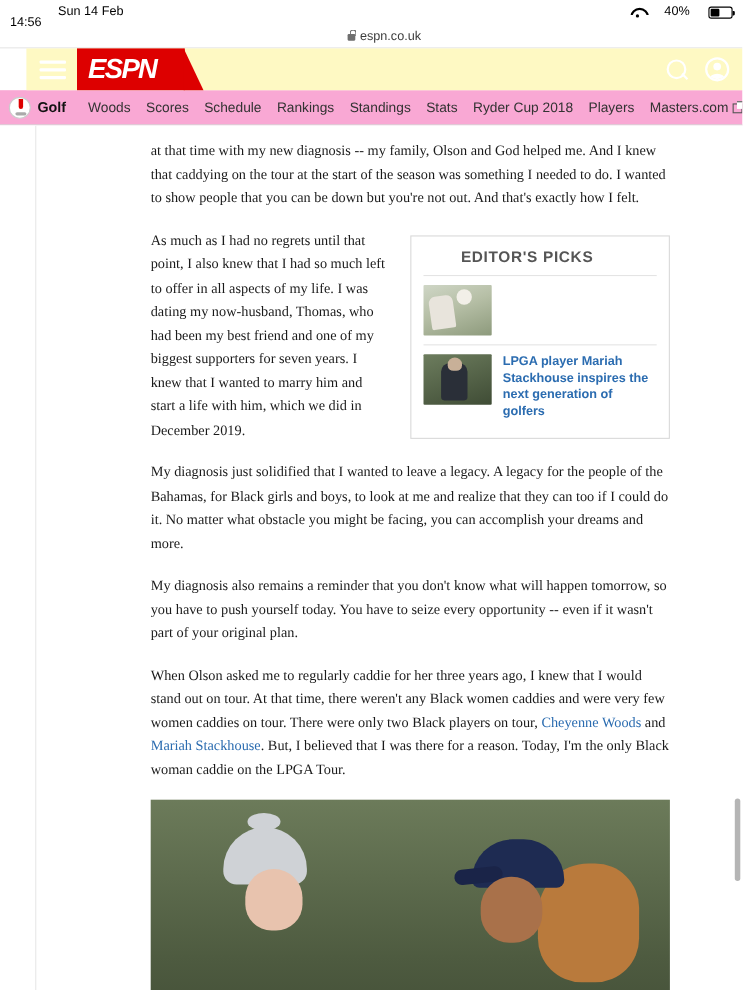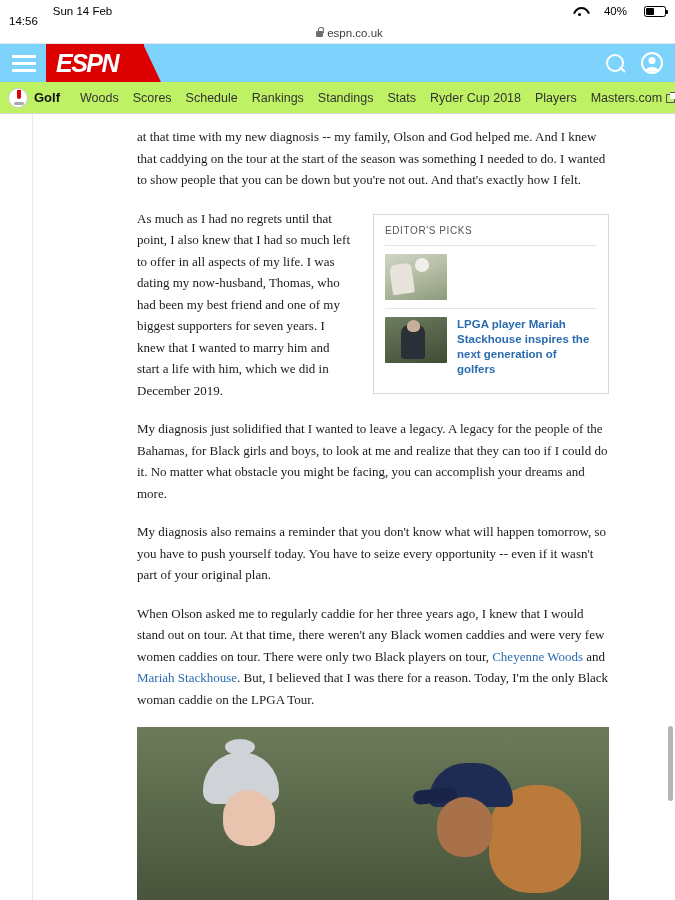--- a/index.html
+++ b/index.html
@@ -54,22 +54,22 @@
     position: relative; margin-right: 4px; margin-top: 2px;
   }
   .lock:before {
     content: ""; position: absolute; left: 1.5px; top: -4px;
     width: 4px; height: 5px; border: 1.2px solid #6e6e6e; border-bottom: none;
     border-radius: 2.5px 2.5px 0 0;
   }
 
   
   .espn-nav {
-    height: 38px; background: #7dd3fc; display: flex; align-items: center;
-    position: relative; padding: 0 12px;
+    height: 38px; background: #fef9c3; display: flex; align-items: center;
+    position: relative; padding: 0 12px; margin-left: 24px;
   }
   .hamburger { width: 24px; display: flex; flex-direction: column; gap: 4px; cursor: pointer; }
   .hamburger span { display: block; height: 3px; background: #fff; border-radius: 1px; }
   .espn-logo-wrap { margin-left: 10px; position: relative; height: 38px; display: flex; align-items: center; }
   .espn-logo {
     background: #d00; height: 38px; display: flex; align-items: center;
     padding: 0 26px 0 10px; position: relative;
   }
   .espn-logo:after {
     content: ""; position: absolute; right: -17px; top: 0;
@@ -97,21 +97,21 @@
     content: ""; position: absolute; left: 50%; top: 3px; transform: translateX(-50%);
     width: 7px; height: 7px; border-radius: 50%; background: #fff;
   }
   .user-ic:after {
     content: ""; position: absolute; left: 50%; bottom: -5px; transform: translateX(-50%);
     width: 14px; height: 10px; border-radius: 50%; background: #fff;
   }
 
   
   .sub-nav {
-    height: 32px; background: #bef264; border-bottom: 1px solid #d8d8d8;
+    height: 32px; background: #f9a8d4; border-bottom: 1px solid #d8d8d8;
     display: flex; align-items: center; padding: 0 8px; overflow: hidden;
     font-size: 12.5px;
   }
   .golf-ball {
     width: 20px; height: 20px; border-radius: 50%; background: #fff;
     border: 1px solid #ccc; position: relative; flex: none; margin-right: 6px;
   }
   .golf-ball:before {
     content: ""; position: absolute; left: 8px; top: 1px; width: 4px; height: 9px;
     background: #d00; border-radius: 0 0 2px 2px;
@@ -149,22 +149,22 @@
     margin-bottom: 17px;
   }
   .article p a { color: #2b6cb0; text-decoration: none; }
   .wrap-first { }
   
   .picks {
     float: right; width: 236px; margin: 6px 0 10px 22px;
     border: 1px solid #d9d9d9; background: #fff; padding: 10px 11px 8px;
   }
   .picks-title {
-    font-size: 10px; letter-spacing: 0.6px; color: #555; font-weight: 400;
-    margin-bottom: 9px; font-family: "Liberation Sans", sans-serif;
+    font-size: 14px; letter-spacing: 0.6px; color: #555; font-weight: 700;
+    margin-bottom: 9px; font-family: "Liberation Sans", sans-serif; margin-left: 34px;
   }
   .pick {
     display: flex; gap: 10px; padding: 8px 0; border-top: 1px solid #e4e4e4;
   }
   .pick:first-of-type { border-top: none; padding-top: 0; }
   .pick-thumb { width: 62px; height: 46px; flex: none; border-radius: 1px; overflow: hidden; position: relative; }
   .thumb-a { background: linear-gradient(160deg,#cfd6c6 0%, #b6bfa6 45%, #8d9a7c 100%); }
   .thumb-a:before {
     content:""; position:absolute; left:6px; top:10px; width:22px; height:30px;
     background:#e8e4dc; border-radius:6px 6px 2px 2px; transform: rotate(-8deg);

